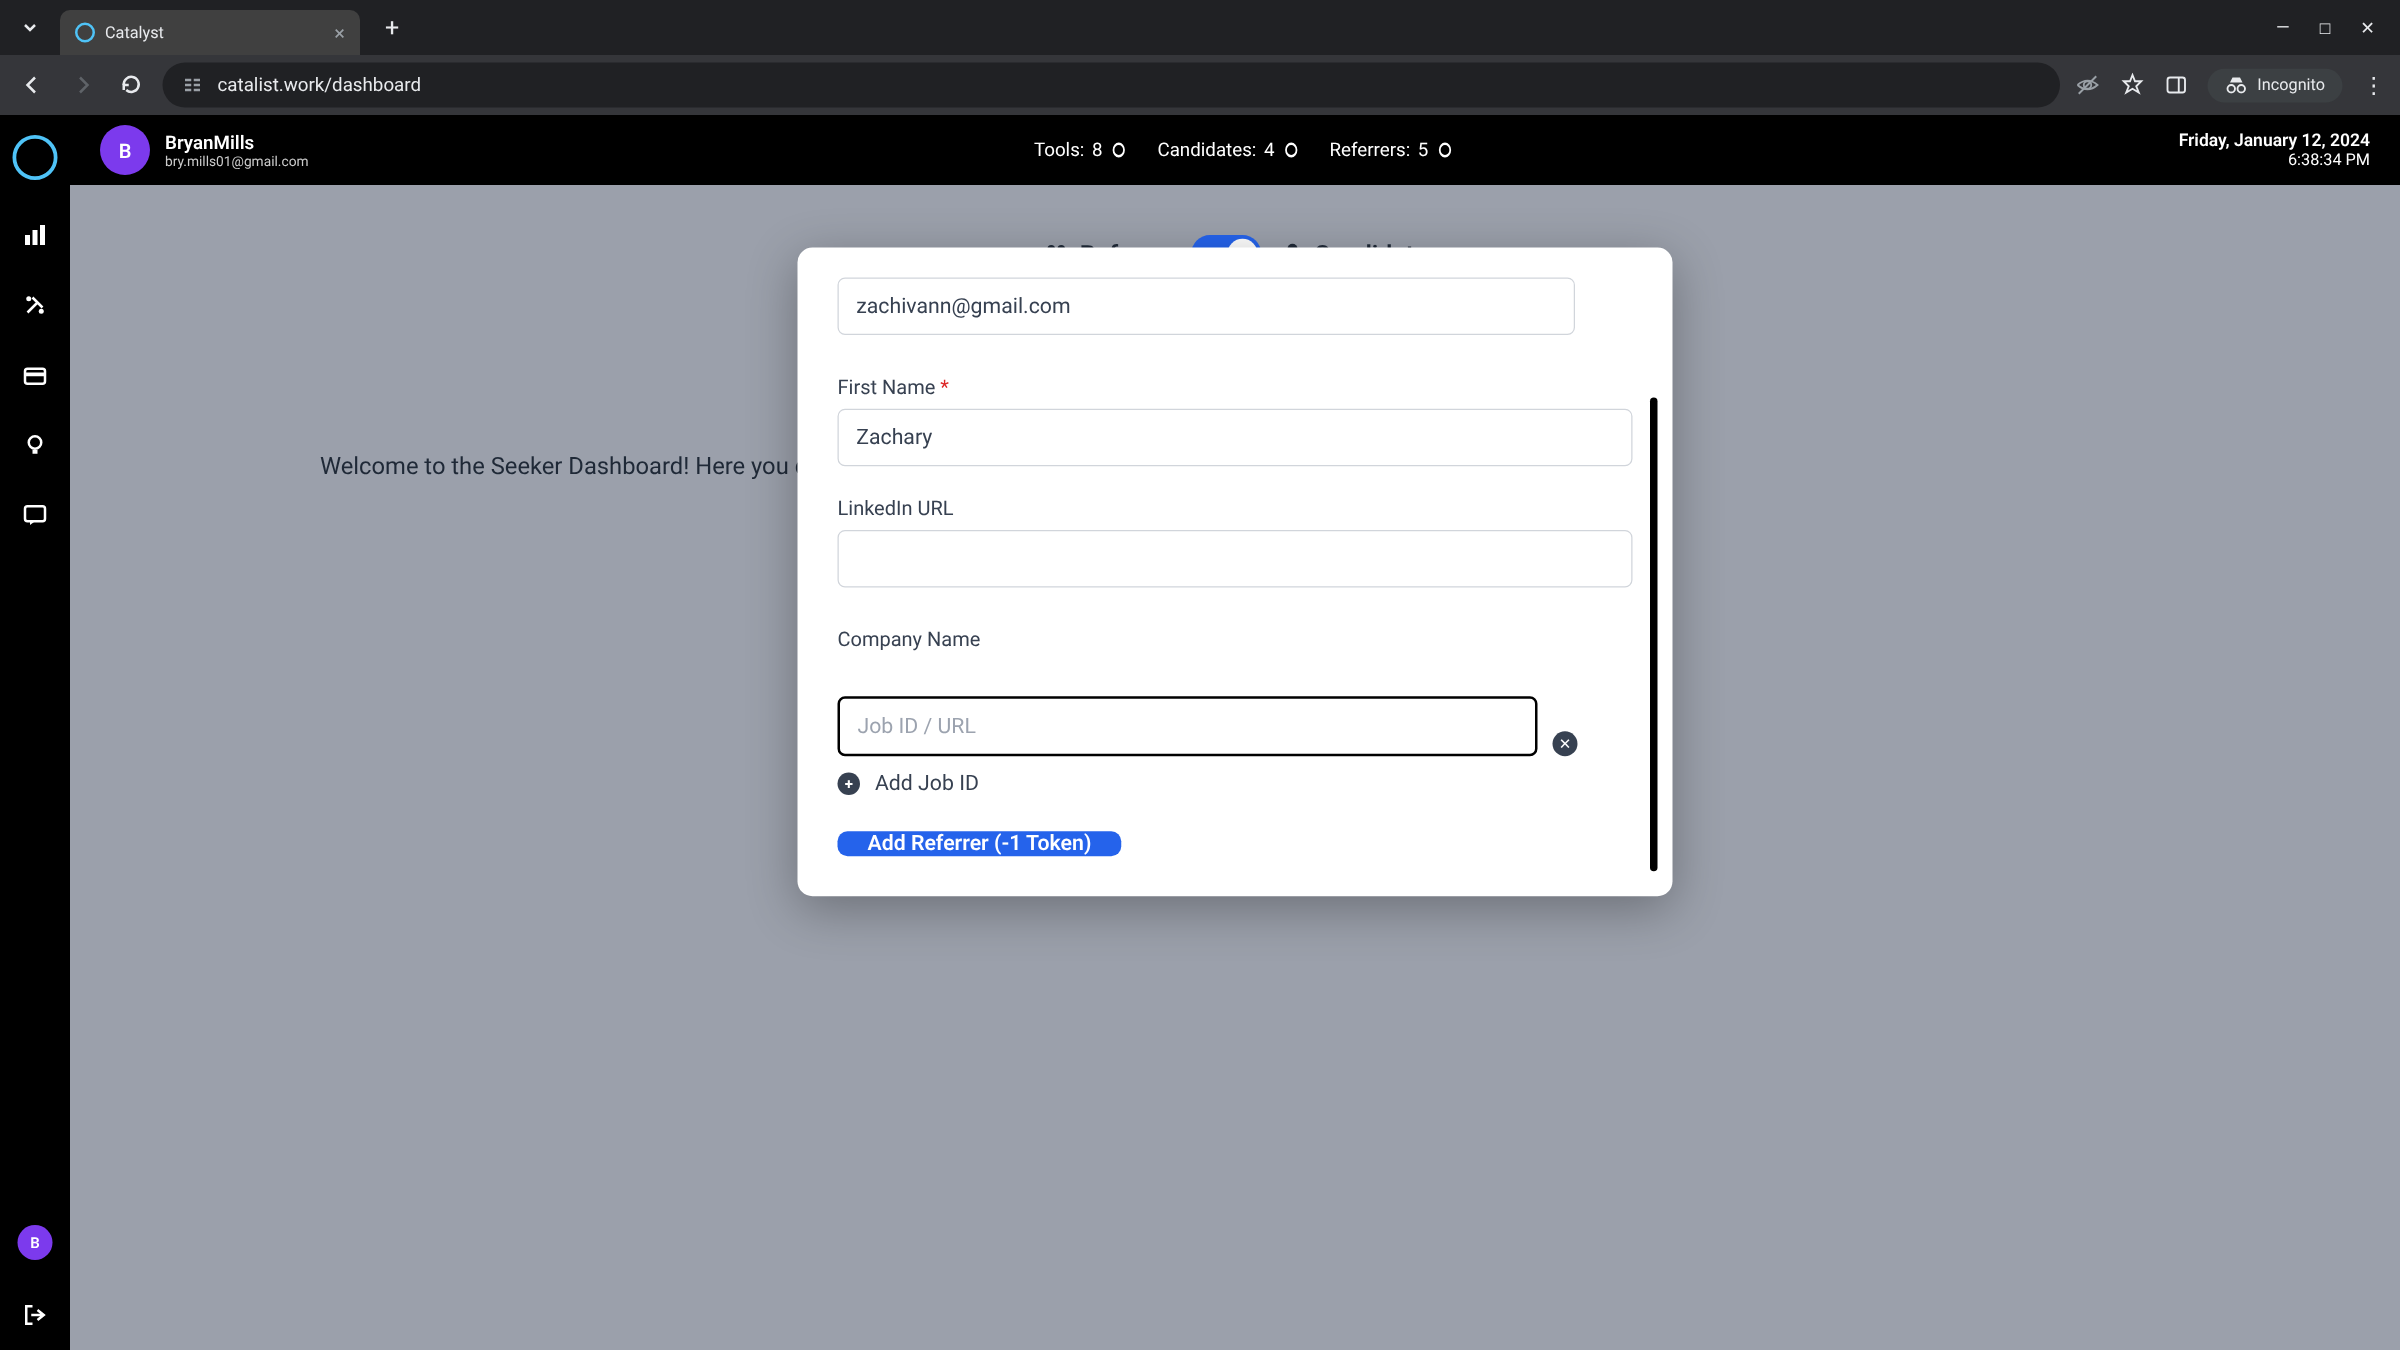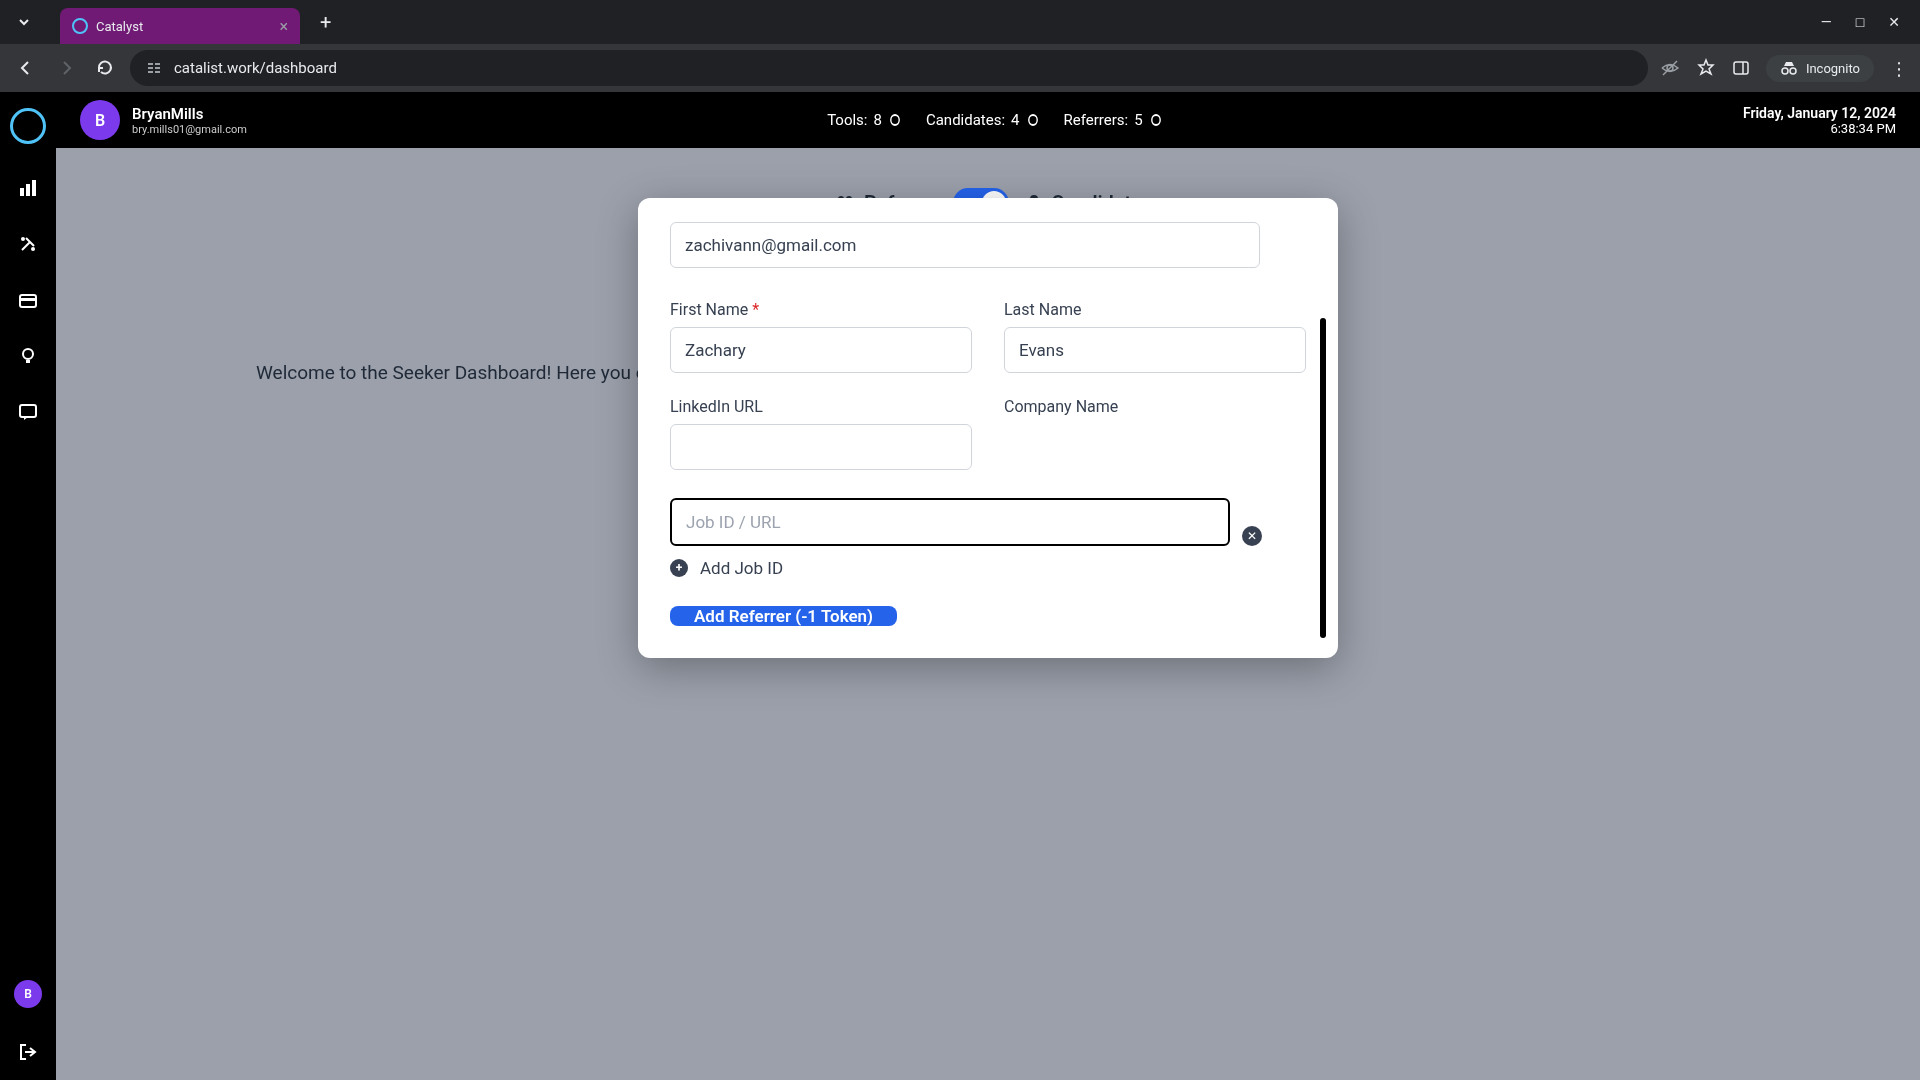--- a/index.html
+++ b/index.html
@@ -1,21 +1,21 @@
 <!DOCTYPE html>
 <html><head>
   <meta charset="utf-8">
   <style>
     * { margin: 0; padding: 0; box-sizing: border-box; font-family: -apple-system, BlinkMacSystemFont, "Segoe UI", Roboto, sans-serif; }
     body { background: #202124; overflow: hidden; width: 1920px; height: 1080px; }
     
     
     .browser-top { background: #202124; height: 44px; display: flex; align-items: center; padding: 0 8px; }
     .tab-dropdown { width: 32px; height: 32px; border-radius: 6px; display: flex; align-items: center; justify-content: center; color: #e8eaed; margin-right: 8px; }
-    .tab { background: #701a75; border-radius: 8px 8px 0 0; height: 36px; display: flex; align-items: center; padding: 0 12px; min-width: 240px; color: #e8eaed; font-size: 13px; gap: 8px; margin-top: 8px; margin-left: 12px; }
+    .tab { background: #404040; border-radius: 8px 8px 0 0; height: 36px; display: flex; align-items: center; padding: 0 12px; min-width: 240px; color: #e8eaed; font-size: 13px; gap: 8px; margin-top: 8px; }
     .tab-icon { width: 16px; height: 16px; border-radius: 50%; border: 2px solid #4fc3f7; }
     .tab-close { margin-left: auto; color: #9aa0a6; font-size: 16px; }
     .new-tab { color: #e8eaed; font-size: 20px; margin-left: 12px; padding: 4px 8px; }
     .window-controls { margin-left: auto; display: flex; gap: 24px; color: #e8eaed; padding-right: 12px; }
     .window-controls span { font-size: 14px; }
     
     .browser-toolbar { background: #35363a; height: 48px; display: flex; align-items: center; padding: 0 12px; gap: 12px; justify-content: center; }
     .nav-btn { color: #9aa0a6; font-size: 20px; padding: 4px; }
     .nav-btn.active { color: #e8eaed; }
     .addr-bar { flex: 1; background: #202124; border-radius: 20px; height: 36px; display: flex; align-items: center; padding: 0 16px; color: #e8eaed; font-size: 15px; gap: 12px; }
@@ -55,21 +55,21 @@
     .modal { position: absolute; top: 50px; left: 50%; transform: translateX(-50%); width: 700px; background: #fff; border-radius: 12px; padding: 24px 32px 32px; box-shadow: 0 10px 40px rgba(0,0,0,0.3); }
     .modal-scroll { position: absolute; right: 12px; top: 120px; bottom: 20px; width: 6px; background: #000; border-radius: 3px; }
     
     .form-input { width: 100%; border: 1px solid #d1d5db; border-radius: 6px; padding: 12px 14px; font-size: 17px; color: #374151; }
     .form-input.focused { border: 2px solid #000; }
     .form-input::placeholder { color: #9ca3af; }
     
     .email-row { margin-bottom: 32px; }
     .email-row .form-input { width: 590px; }
     
-    .form-row { display: flex; gap: 32px; margin-bottom: 24px; }
+    .form-row { display: flex; gap: 32px; margin-bottom: 24px; flex-direction: column; }
     .form-col { flex: 1; }
     .form-label { font-size: 16px; color: #374151; margin-bottom: 8px; display: block; }
     .req { color: #dc2626; }
     
     .job-row { display: flex; align-items: flex-end; gap: 12px; margin-top: 28px; margin-bottom: 12px; }
     .job-row .form-input { flex: 1; max-width: 560px; }
     .remove-btn { width: 20px; height: 20px; border-radius: 50%; background: #374151; color: #fff; display: flex; align-items: center; justify-content: center; font-size: 12px; }
     
     .add-job { display: flex; align-items: center; gap: 12px; font-size: 17px; color: #374151; margin-bottom: 28px; }
     .add-icon { width: 18px; height: 18px; border-radius: 50%; background: #374151; color: #fff; display: flex; align-items: center; justify-content: center; font-size: 12px; font-weight: bold; }
@@ -264,24 +264,20 @@
           <input class="form-input" value="zachivann@gmail.com" style="">
         </div>
         
         <div class="form-row">
           <div class="form-col">
             <label class="form-label">
               <span>First Name</span> <span class="req">*</span>
             </label>
             <input class="form-input" value="Zachary" style="">
           </div>
-          <div class="form-col">
-            <label class="form-label">Last Name</label>
-            <input class="form-input" value="Evans" style="">
-          </div>
         </div>
         
         <div class="form-row">
           <div class="form-col">
             <label class="form-label">LinkedIn URL</label>
             <input class="form-input" value="" style="">
           </div>
           <div class="form-col">
             <label class="form-label">Company Name</label>
           </div>

